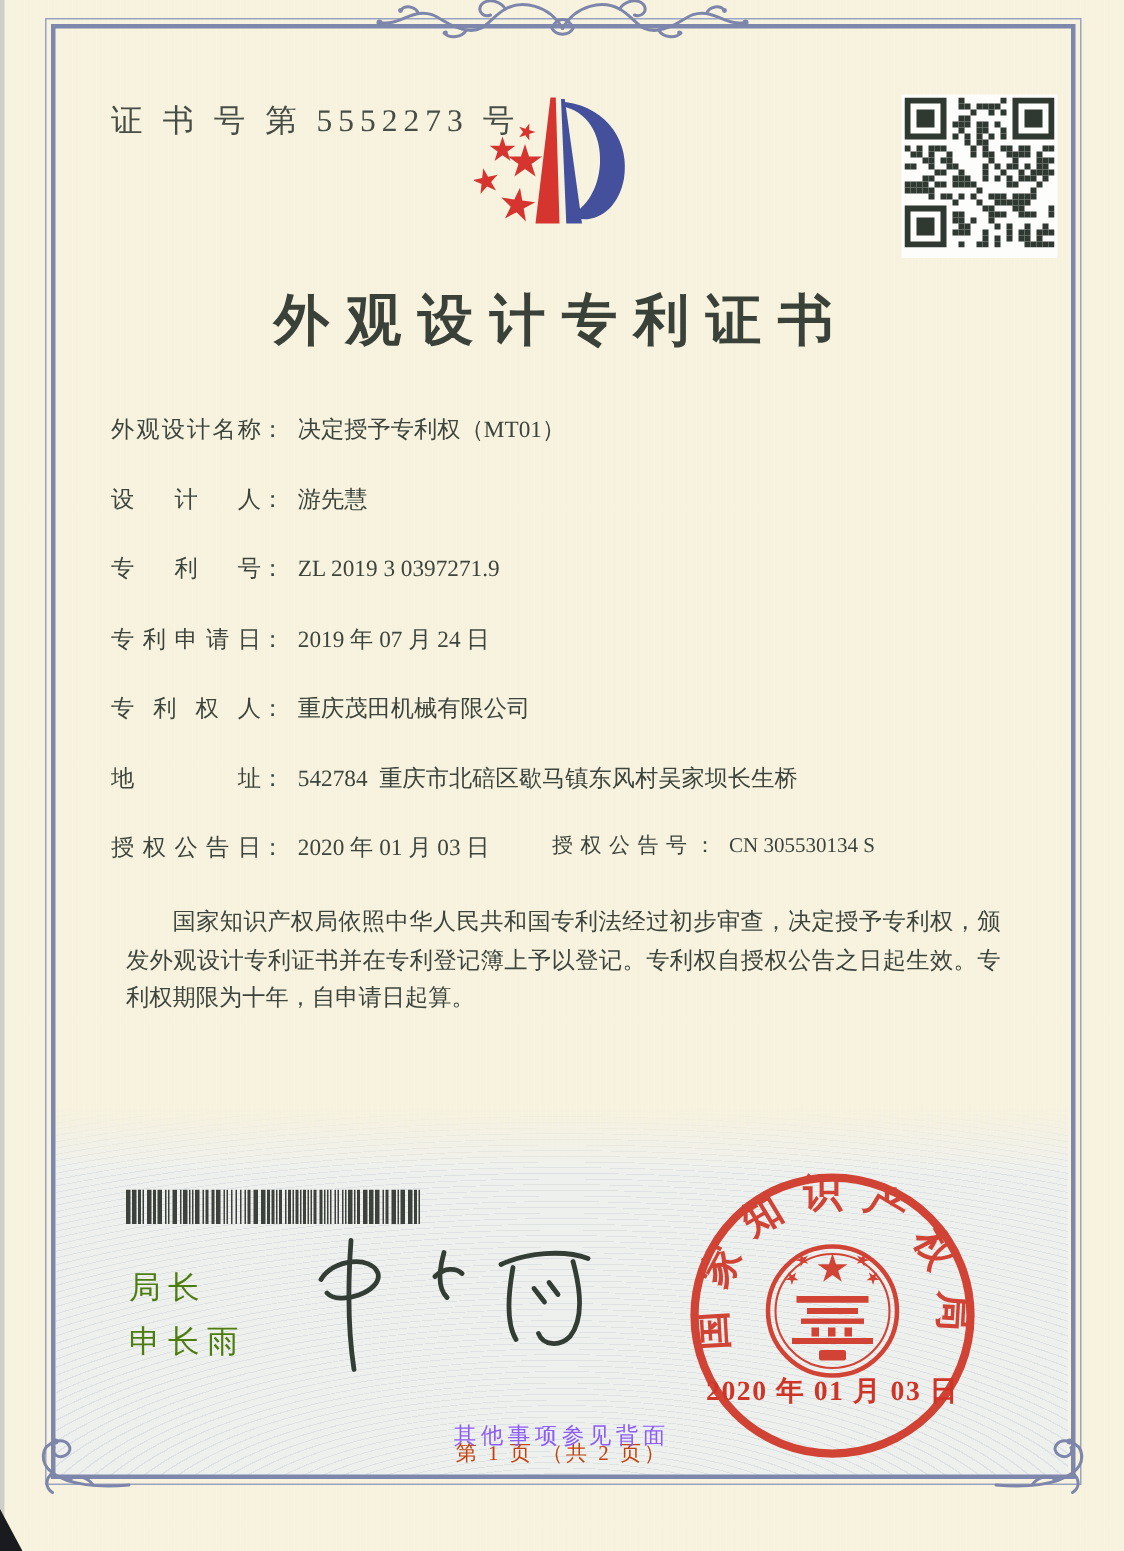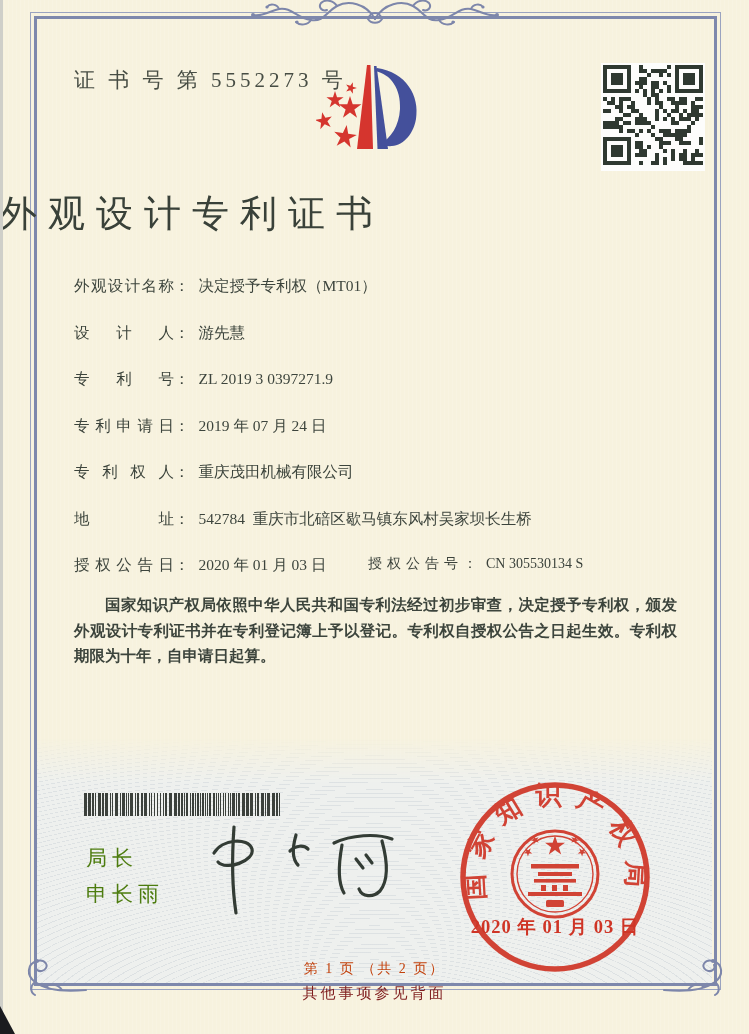--- a/index.html
+++ b/index.html
@@ -33,45 +33,45 @@
     border:3px solid #7e88ac;
   }
   .ornament-top{position:absolute;left:50%;top:-3px;transform:translateX(-50%);z-index:3;}
   .ornament-bl{position:absolute;left:22px;top:952px;z-index:3;}
   .ornament-br{position:absolute;left:662px;top:952px;z-index:3;transform:scaleX(-1);}
   .flour{stroke:#7d86aa;fill:none;stroke-width:2;stroke-linecap:round;}
 
   .cert-no{position:absolute;left:74px;top:66px;font-size:21px;letter-spacing:4px;color:#474d44;white-space:pre-wrap;}
   .logo{position:absolute;left:316px;top:44px;}
   .qr{position:absolute;left:601px;top:63px;background:#fdfdfc;padding:2px;}
-  .title{position:absolute;left:0;right:0;top:189px;
-    font-size:37px;font-weight:normal;letter-spacing:11px;color:#394139;}
+  .title{position:absolute;left:0;right:0;top:189px;text-align:center;
+    font-size:37px;font-weight:bold;letter-spacing:11px;color:#394139;}
 
   .frow{position:absolute;left:74px;font-size:15.5px;color:#3c443c;white-space:pre-wrap;}
   .r0{top:276px}.r1{top:323px}.r2{top:369px}.r3{top:416px}.r4{top:462px}.r5{top:509px}.r6{top:555px}
   .flabel{display:inline-block;width:100px;text-align:justify;text-align-last:justify;vertical-align:bottom;}
   .fvalue{padding-left:9px;white-space:pre-wrap;}
   .grant{position:absolute;left:368px;top:555px;font-size:14px;white-space:pre-wrap;}
   .glabel{letter-spacing:5px;}
 
   .body-text{position:absolute;left:74px;top:592px;width:603px;
     font-size:15.5px;line-height:25.6px;text-align:justify;color:#3c443c;}
-  .body-text p{margin:0;text-indent:2em;font-weight:bold;}
+  .body-text p{margin:10px;text-indent:2em;}
 
   .barcode{position:absolute;left:84px;top:793px;width:200px;height:23px;}
   .director{position:absolute;left:86px;top:840px;font-size:21px;letter-spacing:5px;color:#4d7c0f;line-height:36px;}
   .signature{position:absolute;left:196px;top:815px;}
 
   .seal{position:absolute;left:458px;top:780px;width:194px;height:194px;}
   .seal svg{display:block;}
   .seal-date{position:absolute;left:0;right:0;top:134px;text-align:center;
     font-size:18.5px;font-weight:bold;color:#cf3526;letter-spacing:1px;white-space:pre-wrap;}
 
   .page-info{position:absolute;left:0;right:0;top:960px;text-align:center;font-size:14px;letter-spacing:2px;color:#c2410c;white-space:pre-wrap;}
-  .back-note{position:absolute;left:0;right:0;top:984px;text-align:center;font-size:15px;letter-spacing:3px;color:#7f1d1d;}
+  .back-note{position:absolute;left:0;right:0;top:948px;text-align:center;font-size:15px;letter-spacing:3px;color:#8b5cf6;}
 
   .scan-edge{position:absolute;left:0;top:0;width:3px;height:1034px;background:#cfcfc9;}
   .scan-mark{position:absolute;left:0;bottom:0;width:15px;height:28px;background:#1a1b1f;
     clip-path:polygon(0 0,0 100%,100% 100%);}
 </style>
 </head>
 <body>
 
 <div class="texture"></div>
 <div class="lower-band"></div>

